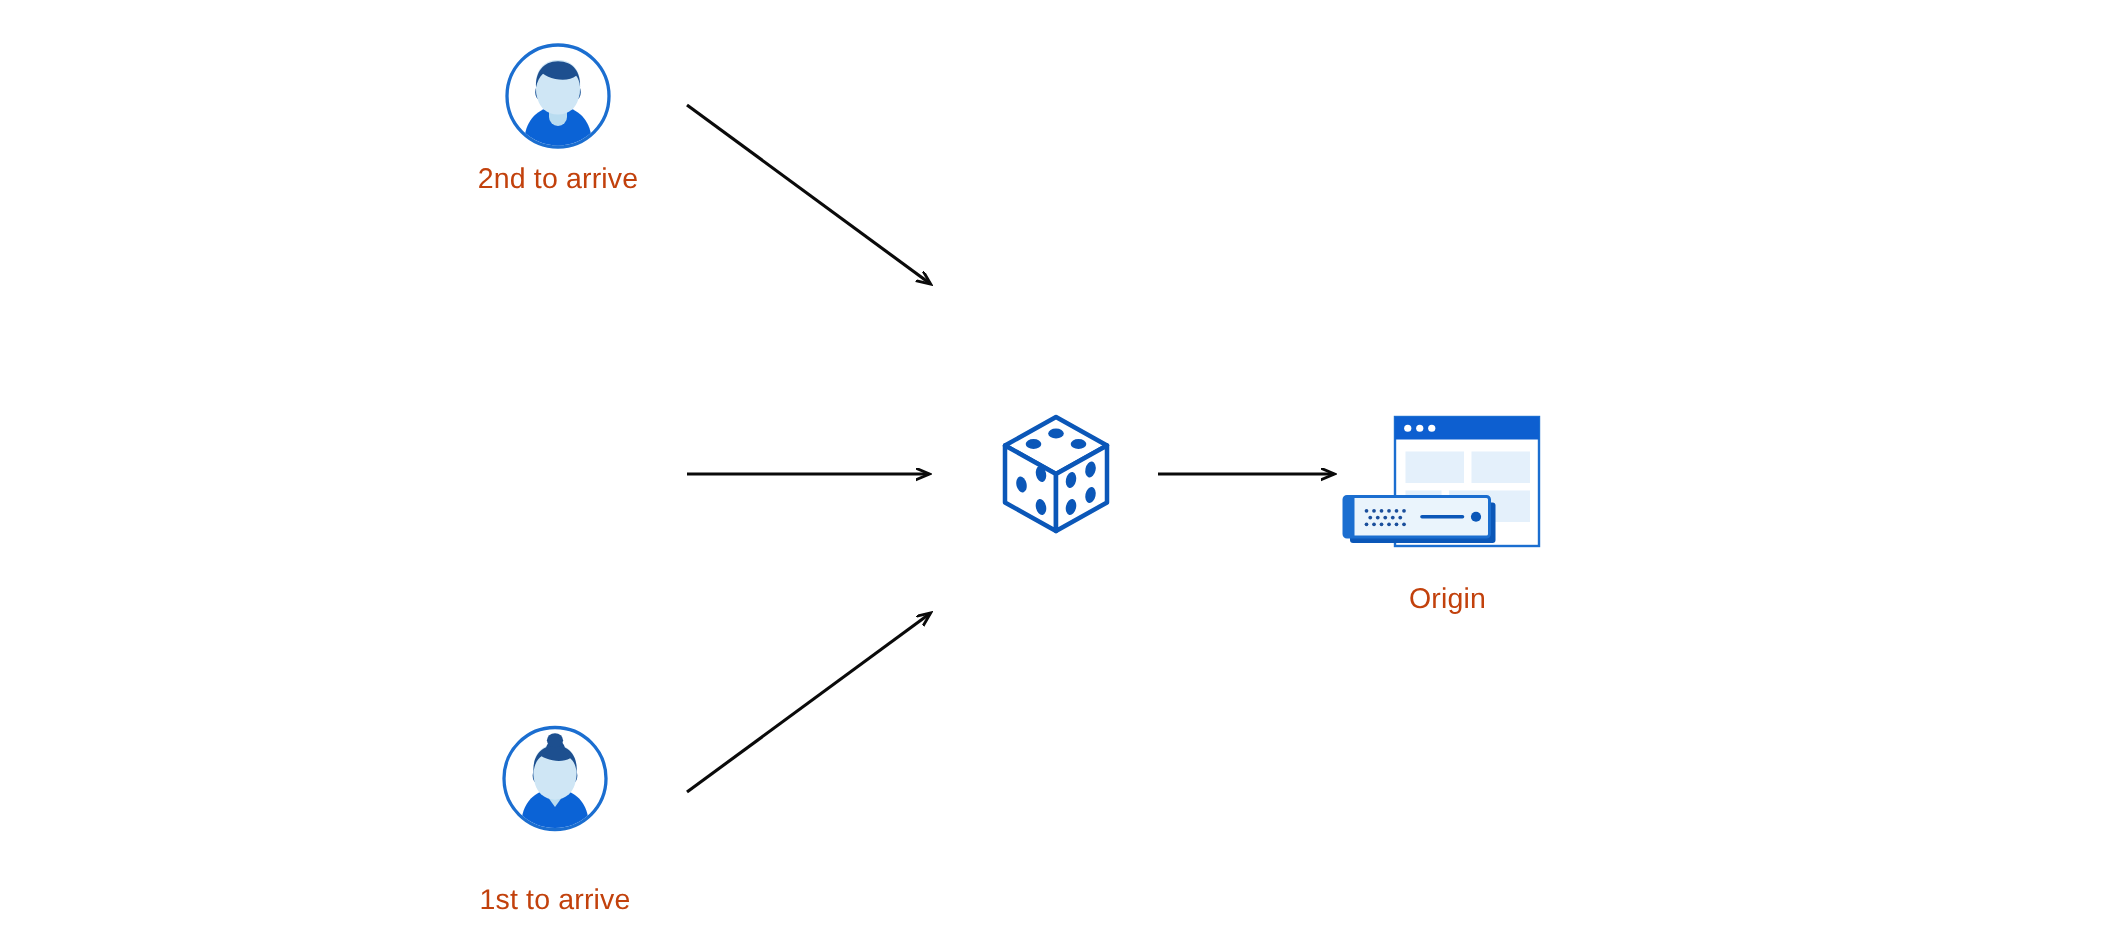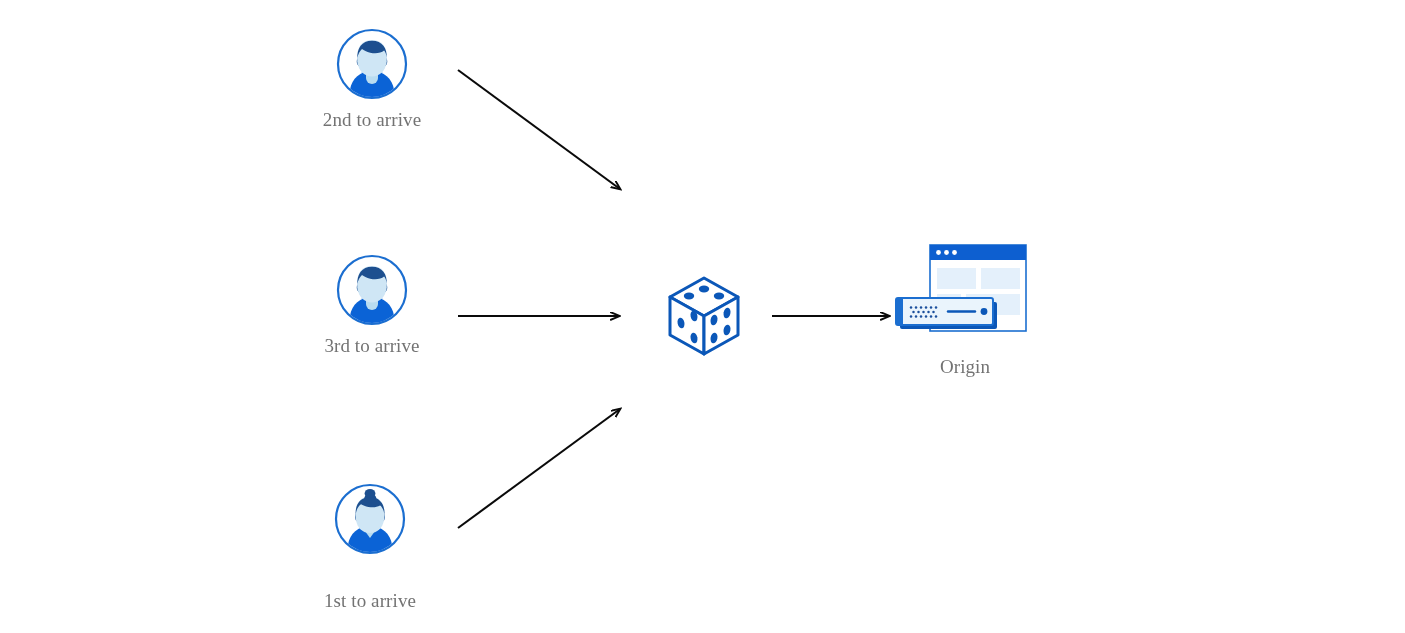--- a/index.html
+++ b/index.html
@@ -21,26 +21,25 @@
     background: #ffffff;
   }
   .node {
     position: absolute;
     display: flex;
     flex-direction: column;
     align-items: center;
   }
   .node-label {
     font-size: 19px;
-    color: #737373;
+    color: #c2410c;
     line-height: 1.2;
     white-space: nowrap;
     margin-top: 9px;
     letter-spacing: 0.1px;
-    font-family: Liberation Serif, serif;
   }
   .icon-wrap {
     display: block;
     line-height: 0;
   }
   .arrow-layer {
     position: absolute;
     left: 0;
     top: 0;
     width: 1405px;
@@ -92,39 +91,20 @@
           <ellipse cx="24.6" cy="33.5" rx="3.4" ry="5" fill="#cfe6f5" stroke="#2a5f9e" stroke-width="0.9"></ellipse>
           <ellipse cx="47.4" cy="33.5" rx="3.4" ry="5" fill="#cfe6f5" stroke="#2a5f9e" stroke-width="0.9"></ellipse>
           <path d="M36 12 c-9.5 0-14.8 6.6-14.8 16.2 0 8.6 1.8 13.4 5.2 16.6 2.6 2.4 5.9 3.6 9.6 3.6 s7-1.2 9.6-3.6 c3.4-3.2 5.2-8 5.2-16.6 C50.8 18.6 45.5 12 36 12 z" fill="#cfe6f5"></path>
           <path d="M21.4 30.2 c-0.6-9.6 4.4-17.4 14.6-17.4 c10.3 0 15.3 7.6 14.7 17.3 c-0.2-3.5-1.3-6-2.6-7.6 c-3.1 2.6-8.3 3.4-13.9 2.2 c-3.6-0.8-6.3-2.2-8.2-3.6 c-2.2 2-3.9 5.1-4.6 9.1 z" fill="#1d4f8f"></path>
         </g>
       </svg>
     </span>
     <div class="node-label">2nd to arrive</div>
   </div>
 
-  <div class="node" style="left:308px; top:254px; width:128px;">
-    <span class="icon-wrap">
-      <svg width="72" height="72" viewBox="0 0 72 72">
-        <circle cx="36" cy="36" r="34" fill="#ffffff" stroke="#1b6ed0" stroke-width="2.2"></circle>
-        <clipPath id="c3clip">
-            <circle cx="36" cy="36" r="33"></circle>
-          </clipPath>
-        <g clip-path="url(#c3clip)">
-          <path d="M36 43c-12 0-20 7.5-22 18.5 C19 69 27 72 36 72 c9 0 17-3 22-10.5 C56 50.5 48 43 36 43 z" fill="#0b63d6"></path>
-          <path d="M30 40 h12 v10 a6 6 0 0 1 -12 0 z" fill="#b9dcf0"></path>
-          <ellipse cx="24.6" cy="33.5" rx="3.4" ry="5" fill="#cfe6f5" stroke="#2a5f9e" stroke-width="0.9"></ellipse>
-          <ellipse cx="47.4" cy="33.5" rx="3.4" ry="5" fill="#cfe6f5" stroke="#2a5f9e" stroke-width="0.9"></ellipse>
-          <path d="M36 12 c-9.5 0-14.8 6.6-14.8 16.2 0 8.6 1.8 13.4 5.2 16.6 2.6 2.4 5.9 3.6 9.6 3.6 s7-1.2 9.6-3.6 c3.4-3.2 5.2-8 5.2-16.6 C50.8 18.6 45.5 12 36 12 z" fill="#cfe6f5"></path>
-          <path d="M21.4 30.2 c-0.6-9.6 4.4-17.4 14.6-17.4 c10.3 0 15.3 7.6 14.7 17.3 c-0.2-3.5-1.3-6-2.6-7.6 c-3.1 2.6-8.3 3.4-13.9 2.2 c-3.6-0.8-6.3-2.2-8.2-3.6 c-2.2 2-3.9 5.1-4.6 9.1 z" fill="#1d4f8f"></path>
-        </g>
-      </svg>
-    </span>
-    <div class="node-label">3rd to arrive</div>
-  </div>
 
   <div class="node" style="left:306px; top:483px; width:128px;gap:26px;">
     <span class="icon-wrap">
       <svg width="72" height="72" viewBox="0 0 72 72">
         <circle cx="36" cy="36" r="34" fill="#ffffff" stroke="#1b6ed0" stroke-width="2.2"></circle>
         <clipPath id="c1clip">
             <circle cx="36" cy="36" r="33"></circle>
           </clipPath>
         <g clip-path="url(#c1clip)">
           <path d="M36 43c-12 0-20 7.5-22 18.5 C19 69 27 72 36 72 c9 0 17-3 22-10.5 C56 50.5 48 43 36 43 z" fill="#0b63d6"></path>
@@ -158,21 +138,21 @@
           <ellipse cx="36" cy="68" rx="3.4" ry="5.4" transform="rotate(-12 36 68)"></ellipse>
           <ellipse cx="69" cy="43" rx="3.4" ry="5.4" transform="rotate(12 69 43)"></ellipse>
           <ellipse cx="56" cy="50" rx="3.4" ry="5.4" transform="rotate(12 56 50)"></ellipse>
           <ellipse cx="69" cy="60" rx="3.4" ry="5.4" transform="rotate(12 69 60)"></ellipse>
           <ellipse cx="56" cy="68" rx="3.4" ry="5.4" transform="rotate(12 56 68)"></ellipse>
         </g>
       </svg>
     </span>
   </div>
 
-  <div class="node origin-node" style="left:891px; top:240px; width:148px;">
+  <div class="node origin-node" style="left:891px; top:273px; width:148px;">
     <span class="icon-wrap">
       <svg width="148" height="110" viewBox="0 0 148 110">
 
         <g>
           <rect x="39" y="5" width="96" height="86" fill="#ffffff" stroke="#1b6ed0" stroke-width="1.6"></rect>
           <rect x="39" y="5" width="96" height="15" fill="#0d5fd0"></rect>
           <circle cx="47.5" cy="12.5" r="2.4" fill="#ffffff"></circle>
           <circle cx="55.5" cy="12.5" r="2.4" fill="#ffffff"></circle>
           <circle cx="63.5" cy="12.5" r="2.4" fill="#ffffff"></circle>
           <rect x="46" y="28" width="39" height="21" fill="#e4f0fb"></rect>

